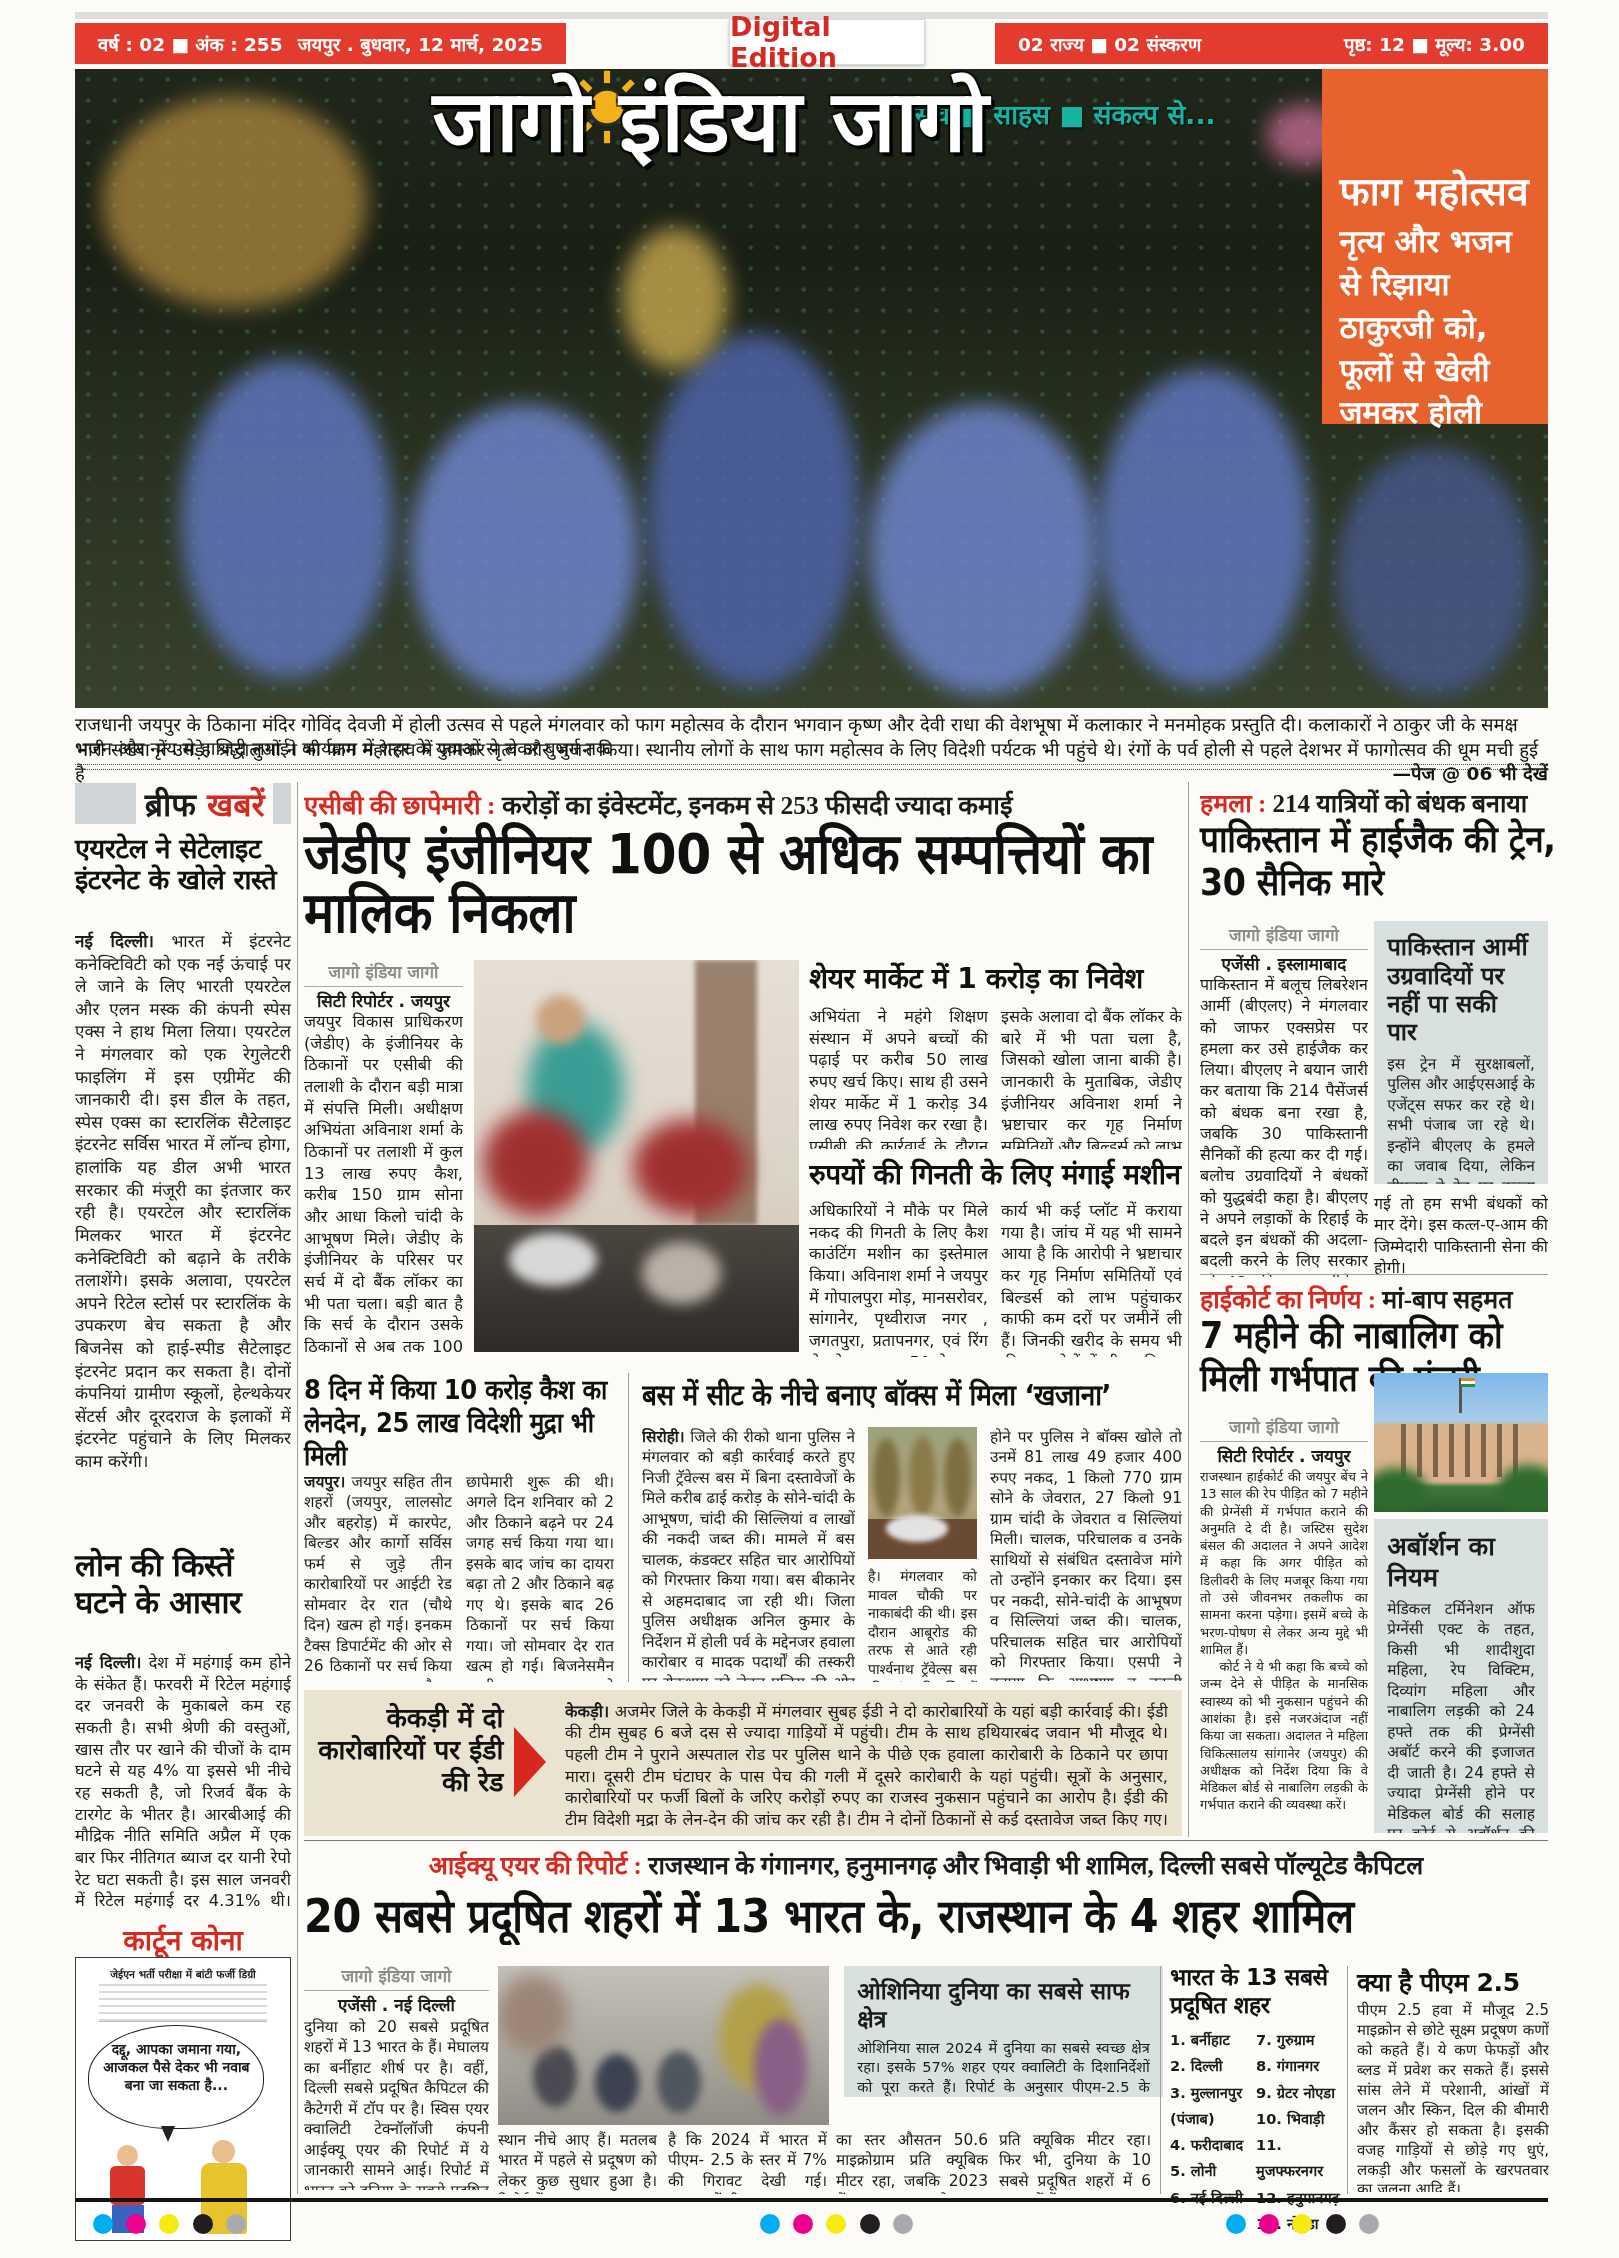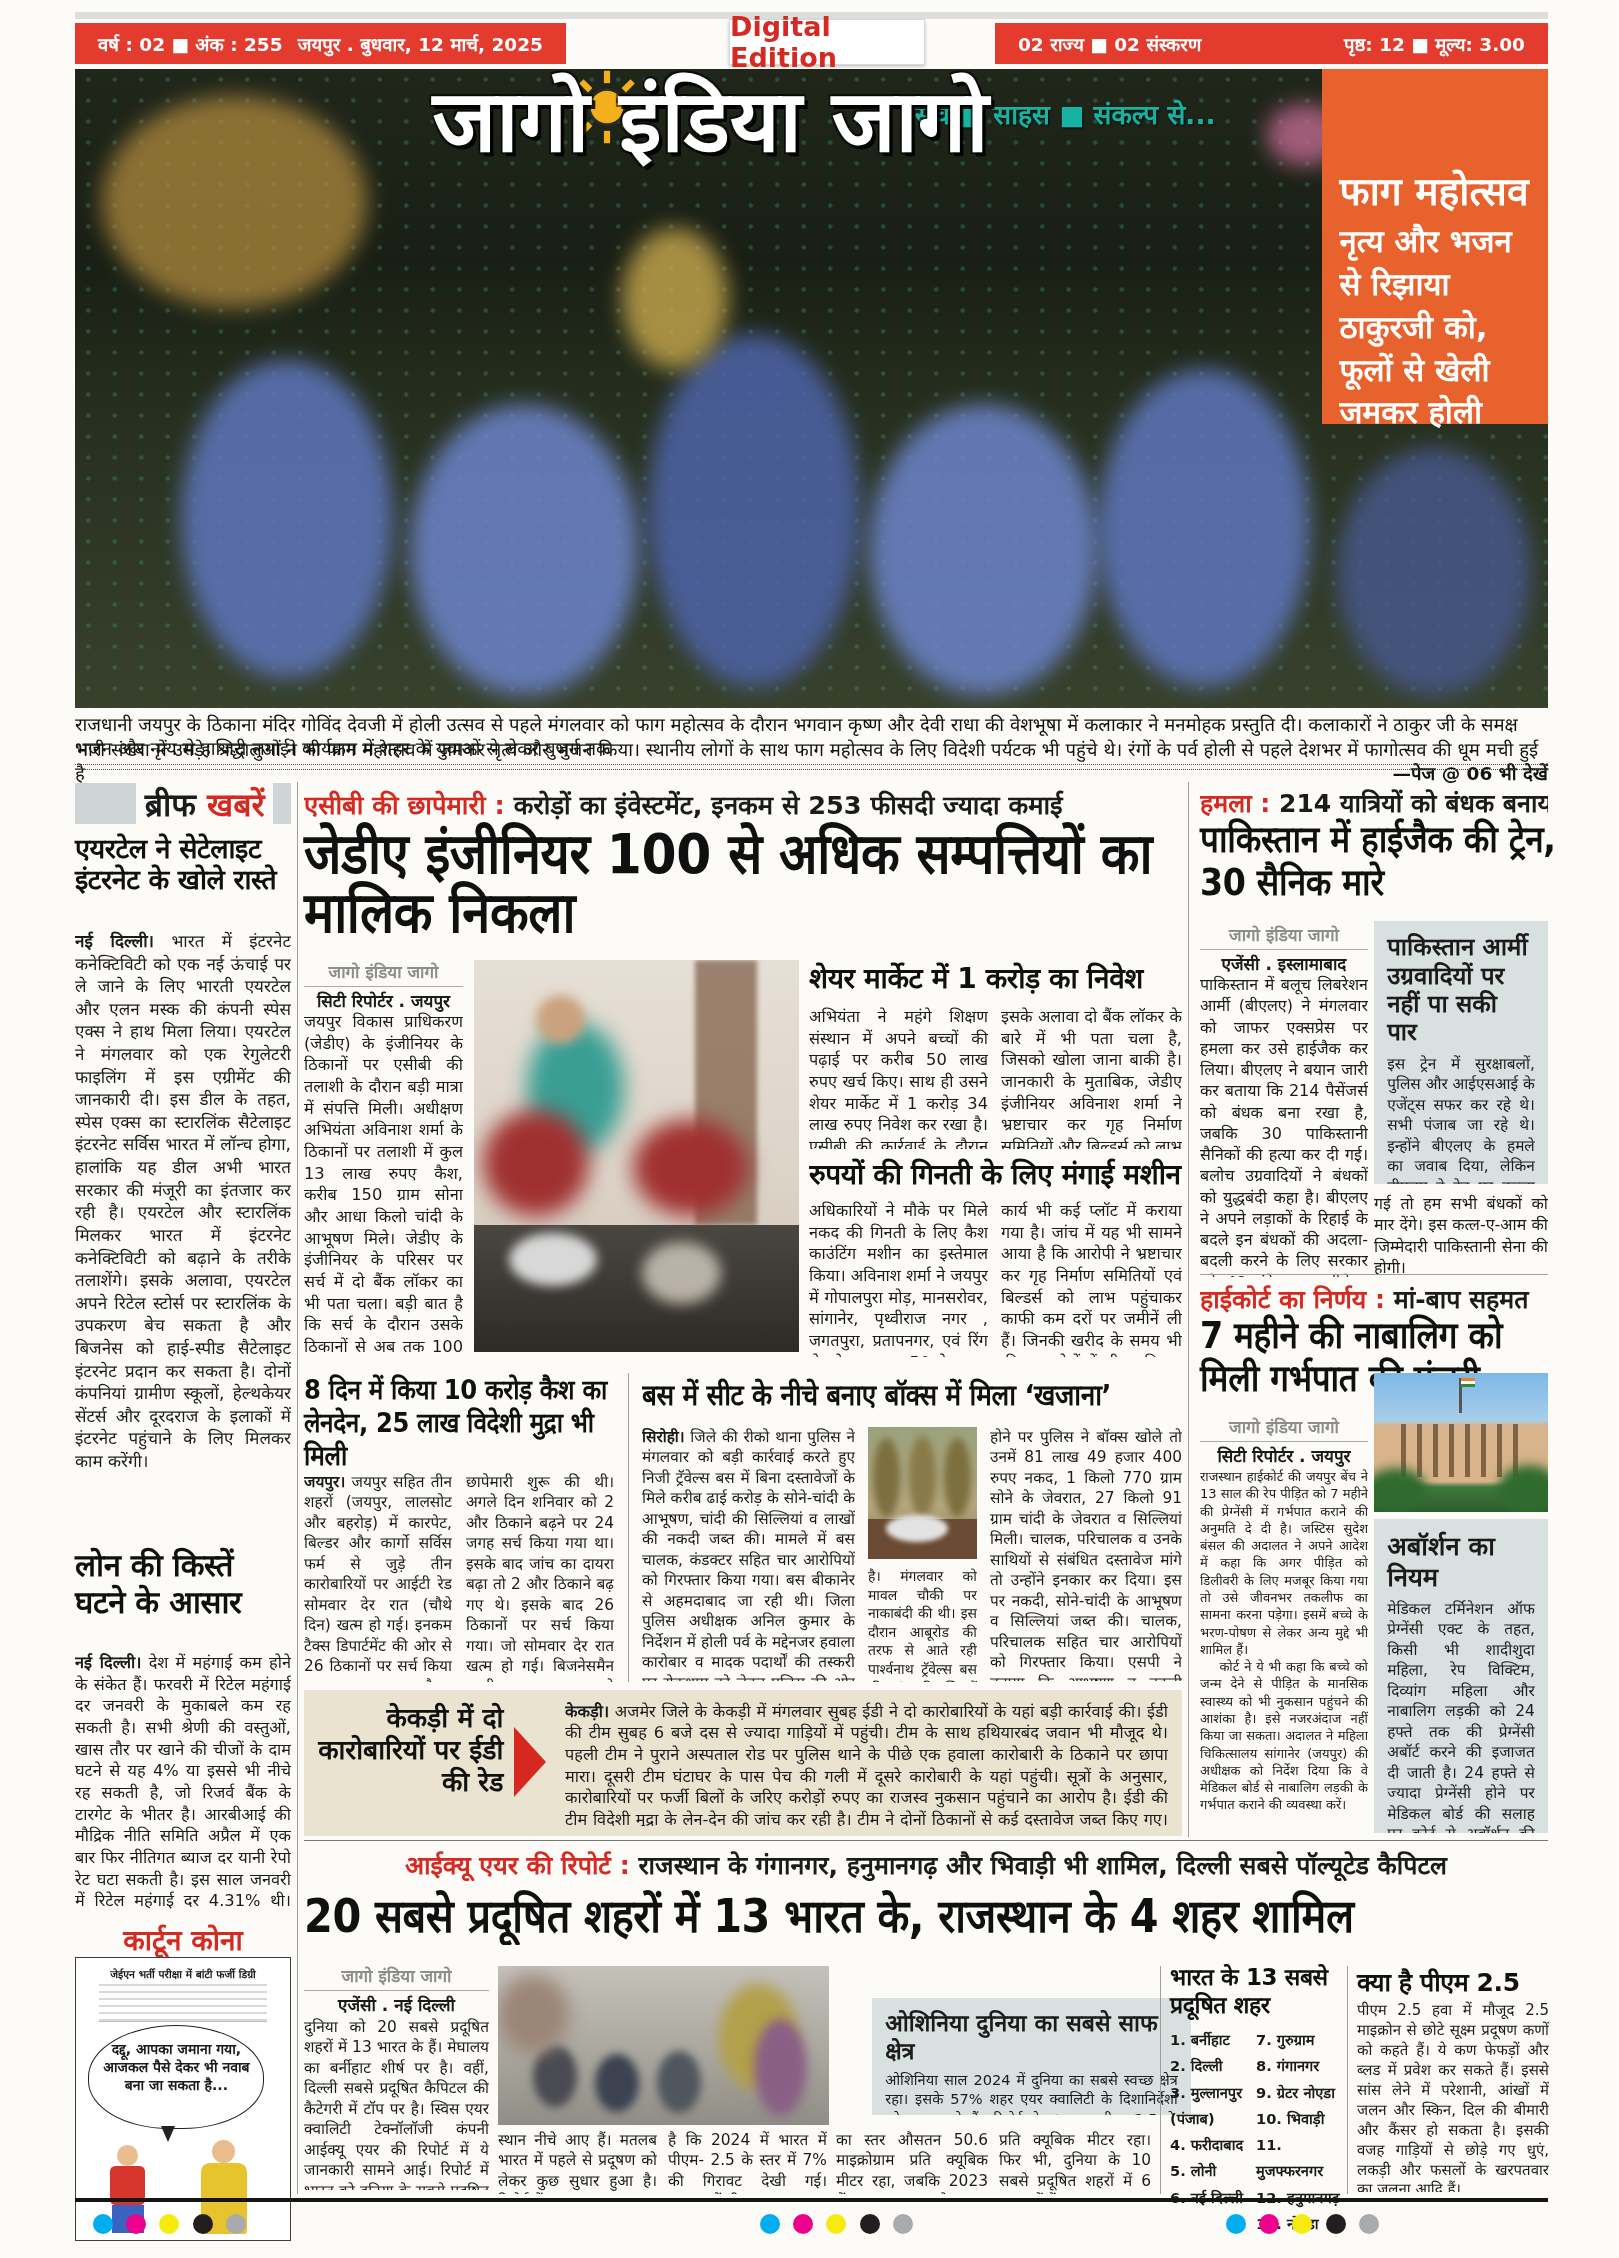--- a/index.html
+++ b/index.html
@@ -3,21 +3,21 @@
 <meta charset="utf-8">
 <style>
   html,body{margin:0;padding:0;background:#9a9a9a;}
   .page{position:relative;width:1620px;height:2258px;background:#fcfbf7;overflow:hidden;
         font-family:"DejaVu Sans","Liberation Sans",sans-serif;color:#1b1b1b;}
   .abs{position:absolute;}
   .bar{background:#e33b2e;color:#fff;display:flex;align-items:center;justify-content:space-between;
        padding:0 23px;font-weight:700;font-size:18.5px;box-sizing:border-box;}
   .edition-box{background:#fff;color:#d42a22;border:1.8px solid #d8d8d8;box-shadow:0 1.8px 3.5px rgba(0,0,0,.25);
        display:flex;align-items:center;justify-content:center;font-weight:700;font-size:27px;box-sizing:border-box;}
-  .kicker{font-weight:800;font-size:25.6px;white-space:nowrap;overflow:hidden;}
+  .kicker{font-weight:800;font-size:25.6px;white-space:nowrap;overflow:hidden;font-family:Liberation Serif, serif;}
   .k-red{color:#d42a22;}
   .headline{font-weight:800;color:#101010;letter-spacing:-0.4px;}
   .cond{transform:scaleX(.9);transform-origin:left top;}
   .body-txt{text-align:justify;overflow:hidden;line-height:1.33;}
   .dateline{font-weight:800;}
   .brand-line{color:#8d8d8d;font-weight:700;text-align:center;border-bottom:0.9px solid #aaa;
       padding-bottom:2.6px;font-size:18.5px;overflow:hidden;white-space:nowrap;}
   .byline{font-weight:800;text-align:center;font-size:18.5px;padding-top:2.6px;white-space:nowrap;overflow:hidden;}
   .graybox{background:#d9e0e0;padding:12.4px 13.2px;box-sizing:border-box;overflow:hidden;}
   .graybox h4{margin:0 0 7px;font-size:24px;line-height:1.18;font-weight:800;}
@@ -277,21 +277,21 @@
     <div class="blob" style="left:221px;top:17.6px;width:79px;height:106px;background:#b2a04a;filter:blur(7px);"></div>
     <div class="blob" style="left:256px;top:53px;width:53px;height:97px;background:#8a5f86;filter:blur(5.3px);"></div>
     <div class="blob" style="left:35px;top:79px;width:44px;height:62px;background:#4a4a52;filter:blur(4.4px);"></div>
     <div class="blob" style="left:97px;top:88px;width:44px;height:58px;background:#3c4250;filter:blur(4.4px);"></div>
     <div class="blob" style="left:159px;top:85px;width:44px;height:62px;background:#50565e;filter:blur(4.4px);"></div>
     <div class="blob" style="left:0px;top:8.8px;width:71px;height:79px;background:#9b8577;filter:blur(8.8px);"></div>
   </div>
   <div class="abs body-txt" style="left:498px;top:2130px;width:159px;height:64px;font-size:15.4px;">स्थान नीचे आए हैं। मतलब भारत में पहले से प्रदूषण को लेकर कुछ सुधार हुआ है। रिपोर्ट में कहा गया</div>
   <div class="abs body-txt" style="left:668px;top:2130px;width:159px;height:64px;font-size:15.4px;">है कि 2024 में भारत में पीएम- 2.5 के स्तर में 7% की गिरावट देखी गई। 2024 में पीएम- 2.5</div>
 
-  <div class="abs graybox" style="left:872px;top:1966px;width:319px;height:117px;margin-top:32px;">
+  <div class="abs graybox" style="left:844px;top:1966px;width:319px;height:131px;">
     <h4 style="font-size:23px;display:inline;">ओशिनिया दुनिया का सबसे साफ क्षेत्र</h4>
     <div class="body-txt" style="font-size:14.6px;height:104px;margin-top:5.3px;">ओशिनिया साल 2024 में दुनिया का सबसे स्वच्छ क्षेत्र रहा। इसके 57% शहर एयर क्वालिटी के दिशानिर्देशों को पूरा करते हैं। रिपोर्ट के अनुसार पीएम-2.5 के कंसंट्रेशन में कमी आई है, हालांकि सीमा पार धुंध और जंगल की आग भी प्रमुख फैक्टर बनी हुई है। यूएन के मुताबिक, ओशिनिया में 14 देश हैं। इनमें ऑस्ट्रेलिया, न्यूजीलैंड, फिजी, पापुआ न्यू गिनी, सोलोमन द्वीप, किरिबाती, माइक्रोनेशिया और मार्शल आइलैंड्स शामिल हैं।</div>
   </div>
   <div class="abs body-txt" style="left:836px;top:2130px;width:152px;height:64px;font-size:15.4px;">का स्तर औसतन 50.6 माइक्रोग्राम प्रति क्यूबिक मीटर रहा, जबकि 2023 में यह 54.4 माइक्रोग्राम</div>
   <div class="abs body-txt" style="left:999px;top:2130px;width:152px;height:64px;font-size:15.4px;">प्रति क्यूबिक मीटर रहा। फिर भी, दुनिया के 10 सबसे प्रदूषित शहरों में 6 भारत में हैं।</div>
 
   <div class="abs vrule" style="left:1160px;top:1966px;height:228px;"></div>
   <div class="abs headline" style="left:1170px;top:1964px;width:168px;font-size:23px;line-height:1.2;">भारत के 13 सबसे प्रदूषित शहर</div>
   <ul class="cities abs" style="left:1170px;top:2027px;width:83px;">
     <li>1. बर्नीहाट</li>

